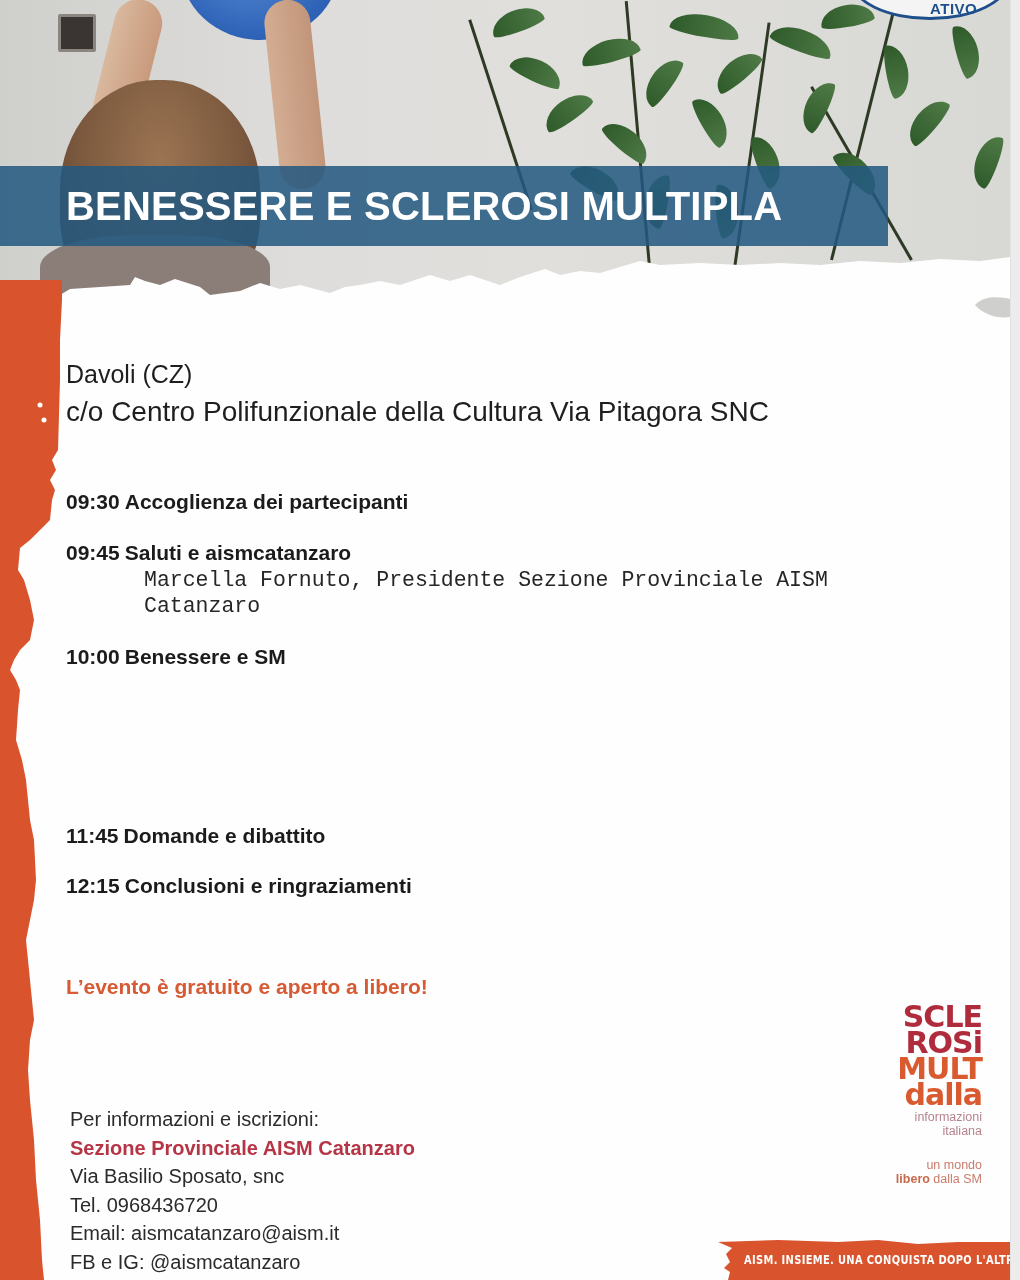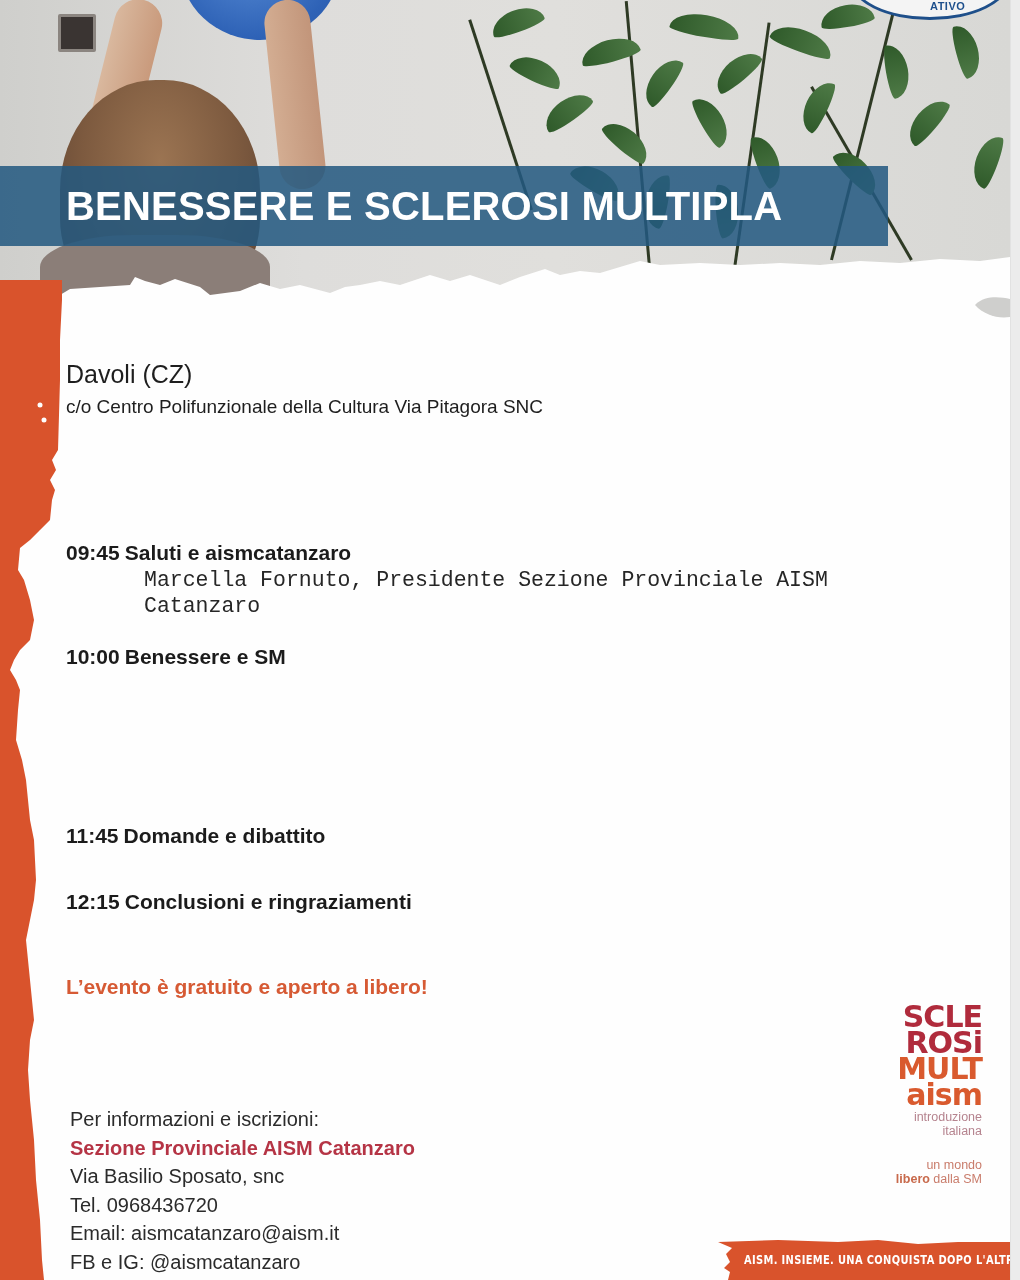--- a/index.html
+++ b/index.html
@@ -16,34 +16,34 @@
     .arm-l { position: absolute; left: 120px; top: 0; width: 48px; height: 170px; background: linear-gradient(90deg, #d9b89e, #c99a7c); border-radius: 24px; transform: rotate(14deg); transform-origin: top center; }
     .arm-r { position: absolute; left: 262px; top: 0; width: 46px; height: 190px; background: linear-gradient(90deg, #d3ad92, #c2957a); border-radius: 24px; transform: rotate(-6deg); transform-origin: top center; }
     .hair { position: absolute; left: 60px; top: 80px; width: 200px; height: 230px; border-radius: 48% 48% 40% 40%; background: radial-gradient(ellipse at 50% 35%, #9b7452 0%, #7d5a3f 55%, #5d4231 100%); }
     .shirt { position: absolute; left: 40px; top: 235px; width: 230px; height: 80px; background: #8b7e78; border-radius: 40% 40% 0 0; }
 
     .plant { position: absolute; left: 470px; top: 0; width: 540px; height: 300px; }
     .leaf { position: absolute; width: 54px; height: 22px; border-radius: 50% 50% 50% 50% / 80% 80% 20% 20%; background: linear-gradient(90deg, #2f5a2a, #4e7a46); }
     .stem { position: absolute; width: 3px; background: #2e3a24; transform-origin: bottom center; }
 
     .badge-top { position: absolute; left: 850px; top: -60px; width: 160px; height: 80px; border-radius: 50%; background: #f4f4f4; border: 3px solid #1e4f8a; }
-    .badge-text { position: absolute; left: 930px; top: 0px; color: #1d4f8c; font-weight: bold; font-size: 11px; letter-spacing: 0.5px; }
+    .badge-text { position: absolute; left: 930px; top: 0px; color: #1d4f8c; font-weight: bold; font-size: 15px; letter-spacing: 0.5px; }
 
     .title-banner { position: absolute; left: 0; top: 166px; width: 888px; height: 80px; background: rgba(35, 88, 128, 0.86); display: flex; align-items: center; padding-left: 66px; }
     .title-banner span { color: #ffffff; font-weight: bold; font-size: 40px; letter-spacing: 0.2px; }
 
     
     .torn { position: absolute; left: 0; top: 255px; width: 1010px; height: 70px; }
 
     
     .strip { position: absolute; left: 0; top: 280px; width: 70px; height: 1000px; }
 
     .date { position: absolute; left: 66px; top: 302px; font-size: 44px; color: #1e1e1e; letter-spacing: -0.5px; }
     .place { position: absolute; left: 66px; top: 360px; font-size: 25px; color: #1e1e1e; }
-    .venue { position: absolute; left: 66px; top: 396px; font-size: 19px; color: #1e1e1e; }
+    .venue { position: absolute; left: 66px; top: 396px; font-size: 28px; color: #1e1e1e; }
 
     .agenda-row { position: absolute; left: 66px; font-size: 21px; color: #1b1b1b; font-weight: bold; }
     .agenda-row .time { margin-right: 5px; }
     .agenda-sub { position: absolute; left: 144px; font-size: 21.5px; color: #262626; line-height: 26px; }
     .agenda-sub .it { font-style: italic; }
 
     .cta { position: absolute; left: 66px; top: 975px; font-size: 21px; font-weight: bold; color: #d65a34; }
 
     .info { position: absolute; left: 70px; top: 1105px; font-size: 20px; color: #2b2b2b; line-height: 28.5px; }
     .info .org { color: #b53445; font-weight: bold; font-weight: 600; }
@@ -115,59 +115,62 @@
 
   <svg class="strip" viewBox="0 0 70 1000" preserveAspectRatio="none">
     <path d="M0,0 L62,0 L62,20 L60,60 L60,100 L58,170 L52,180 L56,190 L50,200 L55,210 L52,220 L50,240 L40,250 L30,260 L20,268 L18,290 L24,300 L30,320 L34,340 L30,360 L20,370 L14,380 L10,390 L16,400 L20,410 L18,430 L16,460 L22,480 L26,500 L30,540 L34,560 L36,600 L34,620 L30,640 L26,660 L30,700 L34,740 L30,760 L28,790 L30,820 L34,860 L36,900 L40,940 L42,980 L44,1000 L0,1000 Z" fill="#d9532c"></path>
     <circle cx="40" cy="125" r="2.5" fill="#fefefe"></circle>
     <circle cx="44" cy="140" r="2.5" fill="#fefefe"></circle>
   </svg>
 
   <div class="place">Davoli (CZ)</div>
   <div class="venue">c/o Centro Polifunzionale della Cultura Via Pitagora SNC</div>
 
+  <div class="agenda-row" style="top:490px;">
+    <span class="time">09:30</span><span>Accoglienza dei partecipanti</span>
+  </div>
 
   <div class="agenda-row" style="top:541px;">
     <span class="time">09:45</span><span>Saluti e aismcatanzaro</span>
   </div>
   <div class="agenda-sub" style="top:567px;font-family:Liberation Mono, monospace;">
     <div>Marcella Fornuto, Presidente Sezione Provinciale AISM</div>
     <div>Catanzaro</div>
   </div>
 
   <div class="agenda-row" style="top:645px;">
     <span class="time">10:00</span><span>Benessere e SM</span>
   </div>
 
   <div class="agenda-row" style="top:824px;">
     <span class="time">11:45</span><span>Domande e dibattito</span>
   </div>
 
-  <div class="agenda-row" style="top:874px;margin-top:16px;">
+  <div class="agenda-row" style="top:874px;">
     <span class="time">12:15</span><span>Conclusioni e ringraziamenti</span>
   </div>
 
   <div class="cta">L’evento è gratuito e aperto a libero!</div>
 
   <div class="info">
     <div>Per informazioni e iscrizioni:</div>
     <div class="org">Sezione Provinciale AISM Catanzaro</div>
     <div>Via Basilio Sposato, snc</div>
     <div>Tel. 0968436720</div>
     <div>Email: aismcatanzaro@aism.it</div>
     <div>FB e IG: @aismcatanzaro</div>
   </div>
 
   <div class="logo">
     <div class="l1">SCLE</div>
     <div class="l2">ROSi</div>
     <div class="l3">MULT</div>
-    <div class="l4">aism</div>
+    <div class="l4">dalla</div>
     <div class="assoc">
-      <div>introduzione</div>
+      <div>informazioni</div>
       <div>italiana</div>
     </div>
     <div class="motto">
       <div>un mondo</div>
       <div><b>libero</b><span> dalla SM</span></div>
     </div>
   </div>
 
   <svg class="slogan-band" viewBox="0 0 292 42" preserveAspectRatio="none">
     <path d="M0,4 L60,2 L120,4 L160,2 L200,6 L240,4 L292,4 L292,42 L10,42 L12,34 L6,30 L12,24 L8,16 L14,10 Z" fill="#d9532c"></path>

